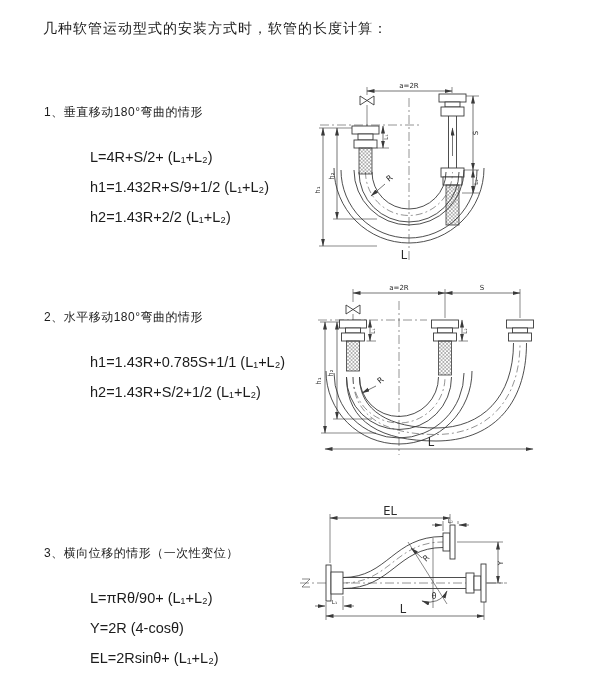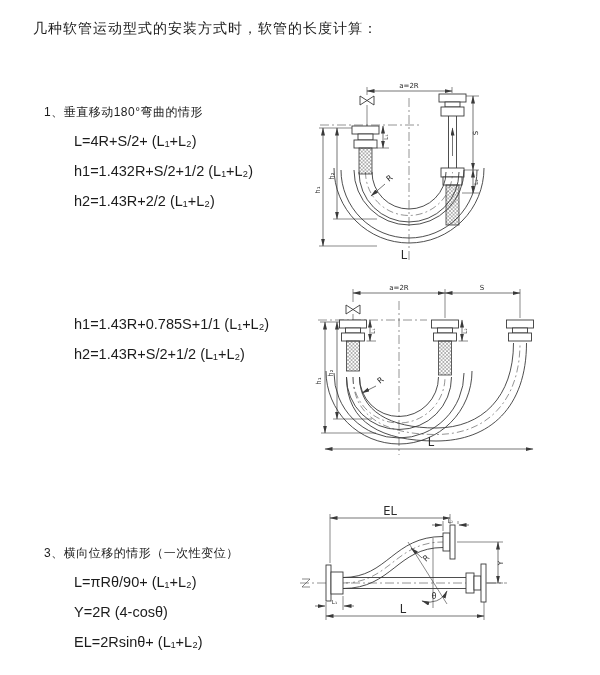--- a/index.html
+++ b/index.html
@@ -1,21 +1,21 @@
 <!DOCTYPE html>
 <html><head>
 <meta charset="utf-8">
 <style>
   html,body{margin:0;padding:0;background:#fff;}
   body{position:relative;width:600px;height:675px;overflow:hidden;
        font-family:"Liberation Sans","DejaVu Sans",sans-serif;color:#1c1c1c;}
-  .title{position:absolute;left:33px;top:20px;font-size:14px;letter-spacing:1px;}
+  .title{position:absolute;left:43px;top:20px;font-size:14px;letter-spacing:1px;}
   .section{position:absolute;left:44px;}
   .heading{font-size:12px;letter-spacing:0.5px;height:22px;}
-  .formulas{margin:0;padding:0 0 0 30px;list-style:none;}
+  .formulas{margin:16px;padding:0 0 0 30px;list-style:none;}
   .formula{font-size:14.5px;height:30px;line-height:30px;white-space:pre;}
   .diag{position:absolute;}
   .diag .ln{stroke:#3a3a3a;stroke-width:.9;fill:none;}
   .diag .thin{stroke:#3a3a3a;stroke-width:.6;fill:none;}
   .diag .dim{stroke:#3a3a3a;stroke-width:.7;fill:none;
              marker-start:url(#arr);marker-end:url(#arr);}
   .diag .lead{stroke:#3a3a3a;stroke-width:.7;fill:none;marker-end:url(#arr);}
   .diag .cl{stroke:#3a3a3a;stroke-width:.55;fill:none;stroke-dasharray:9 3 2 3;}
   .diag .hcl{stroke:#3a3a3a;stroke-width:.55;fill:none;stroke-dasharray:7 3 2 3;}
   .diag .fit{stroke:#3a3a3a;stroke-width:.9;fill:#fff;}
@@ -38,21 +38,21 @@
     </pattern>
   </defs>
 </svg>
 
 <div class="title">几种软管运动型式的安装方式时，软管的长度计算：</div>
 
 <div class="section" style="top:104px">
   <div class="heading">1、垂直移动180°弯曲的情形</div>
   <ul class="formulas">
     <li class="formula">L=4R+S/2+ (L₁+L₂)</li>
-    <li class="formula">h1=1.432R+S/2+1/2 (L₁+L₂)</li>
+    <li class="formula">h1=1.432R+S/9+1/2 (L₁+L₂)</li>
     <li class="formula">h2=1.43R+2/2 (L₁+L₂)</li>
   </ul>
 </div>
 
 <svg class="diag" viewBox="0 0 250 190" style="left:315px;top:76px;width:250px;height:190px">
   <g>
     <line class="cl" x1="5" y1="49" x2="106" y2="49"></line>
     <line class="cl" x1="94" y1="22" x2="94" y2="186"></line>
   </g>
   <g>
@@ -113,20 +113,21 @@
     <text class="sm" x="163" y="106" text-anchor="middle" transform="rotate(-90 163 106)">L₂</text>
   </g>
   <g>
     <line class="lead" x1="70" y1="108" x2="56" y2="120"></line>
     <text class="md" x="74" y="106" transform="rotate(-40 74 106)">R</text>
   </g>
   <text class="big" x="89" y="183" text-anchor="middle">L</text>
 </svg>
 
 <div class="section" style="top:309px">
+  <div class="heading">2、水平移动180°弯曲的情形</div>
   <ul class="formulas">
     <li class="formula">h1=1.43R+0.785S+1/1 (L₁+L₂)</li>
     <li class="formula">h2=1.43R+S/2+1/2 (L₁+L₂)</li>
   </ul>
 </div>
 
 <svg class="diag" viewBox="0 0 285 180" style="left:312px;top:281px;width:285px;height:180px">
   <g>
     <line class="cl" x1="6" y1="39" x2="115" y2="39"></line>
     <line class="cl" x1="87" y1="20" x2="87" y2="174"></line>

